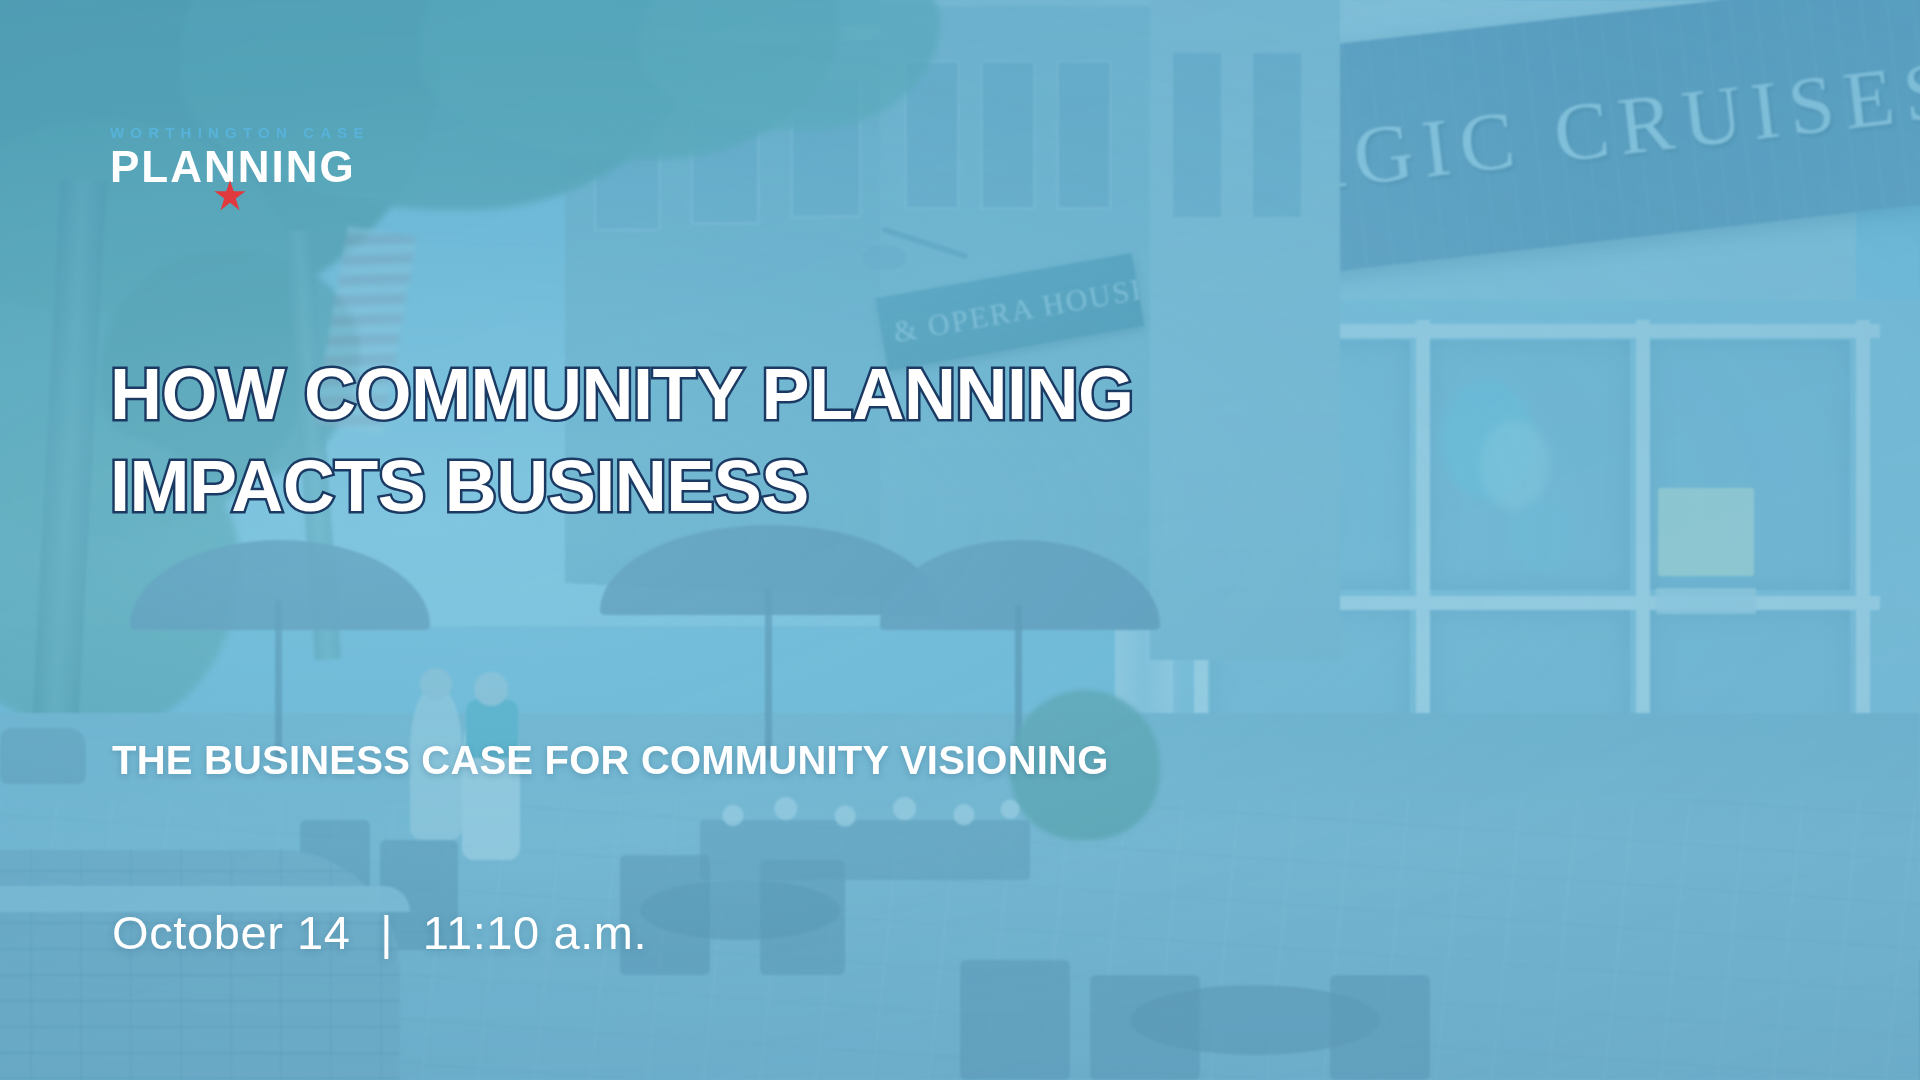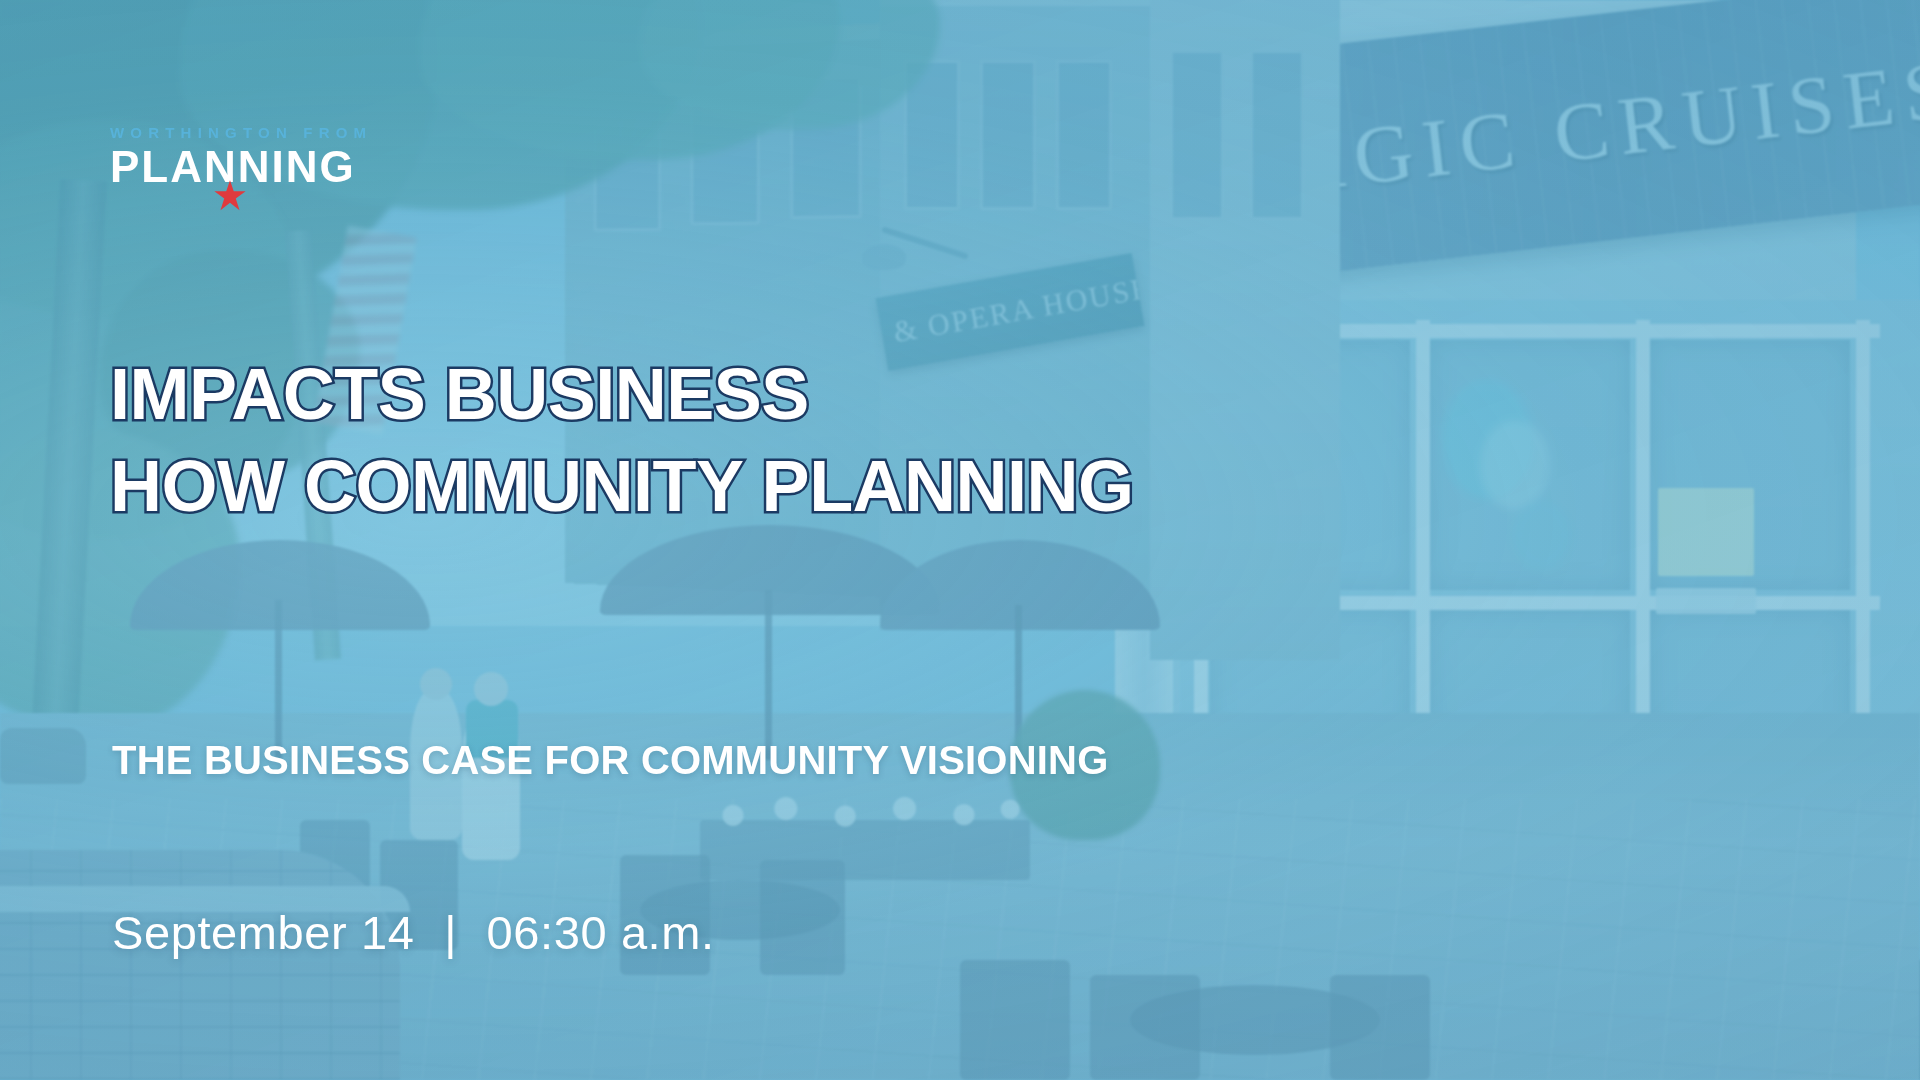--- a/index.html
+++ b/index.html
@@ -417,38 +417,38 @@
 
     </div>
 
     <div class="tint"></div>
     <div class="tint2"></div>
   </div>
 
   <div class="content">
 
     <div class="logo">
-      <div class="kicker">WORTHINGTON FROM</div>
+      <div class="kicker">WORTHINGTON CASE</div>
       <div class="wordrow">
         <div class="word">PLANNING</div>
         <div class="starwrap">
           <svg viewBox="0 0 100 100" width="34" height="34" aria-hidden="true">
             <polygon points="50,4 61,36 96,36 67,57 78,92 50,70 22,92 33,57 4,36 39,36" fill="#E03A3E"></polygon>
           </svg>
         </div>
       </div>
     </div>
 
     <div class="headline">
+      <div>HOW COMMUNITY PLANNING</div>
       <div>IMPACTS BUSINESS</div>
-      <div>HOW COMMUNITY PLANNING</div>
     </div>
 
     <div class="subhead">THE BUSINESS CASE FOR COMMUNITY VISIONING</div>
 
     <div class="datetime">
-      <span>September 14</span>
+      <span>October 14</span>
       <span class="sep">|</span>
-      <span>06:30 a.m.</span>
+      <span>11:10 a.m.</span>
     </div>
 
   </div>
 </div>
 
 </body></html>

